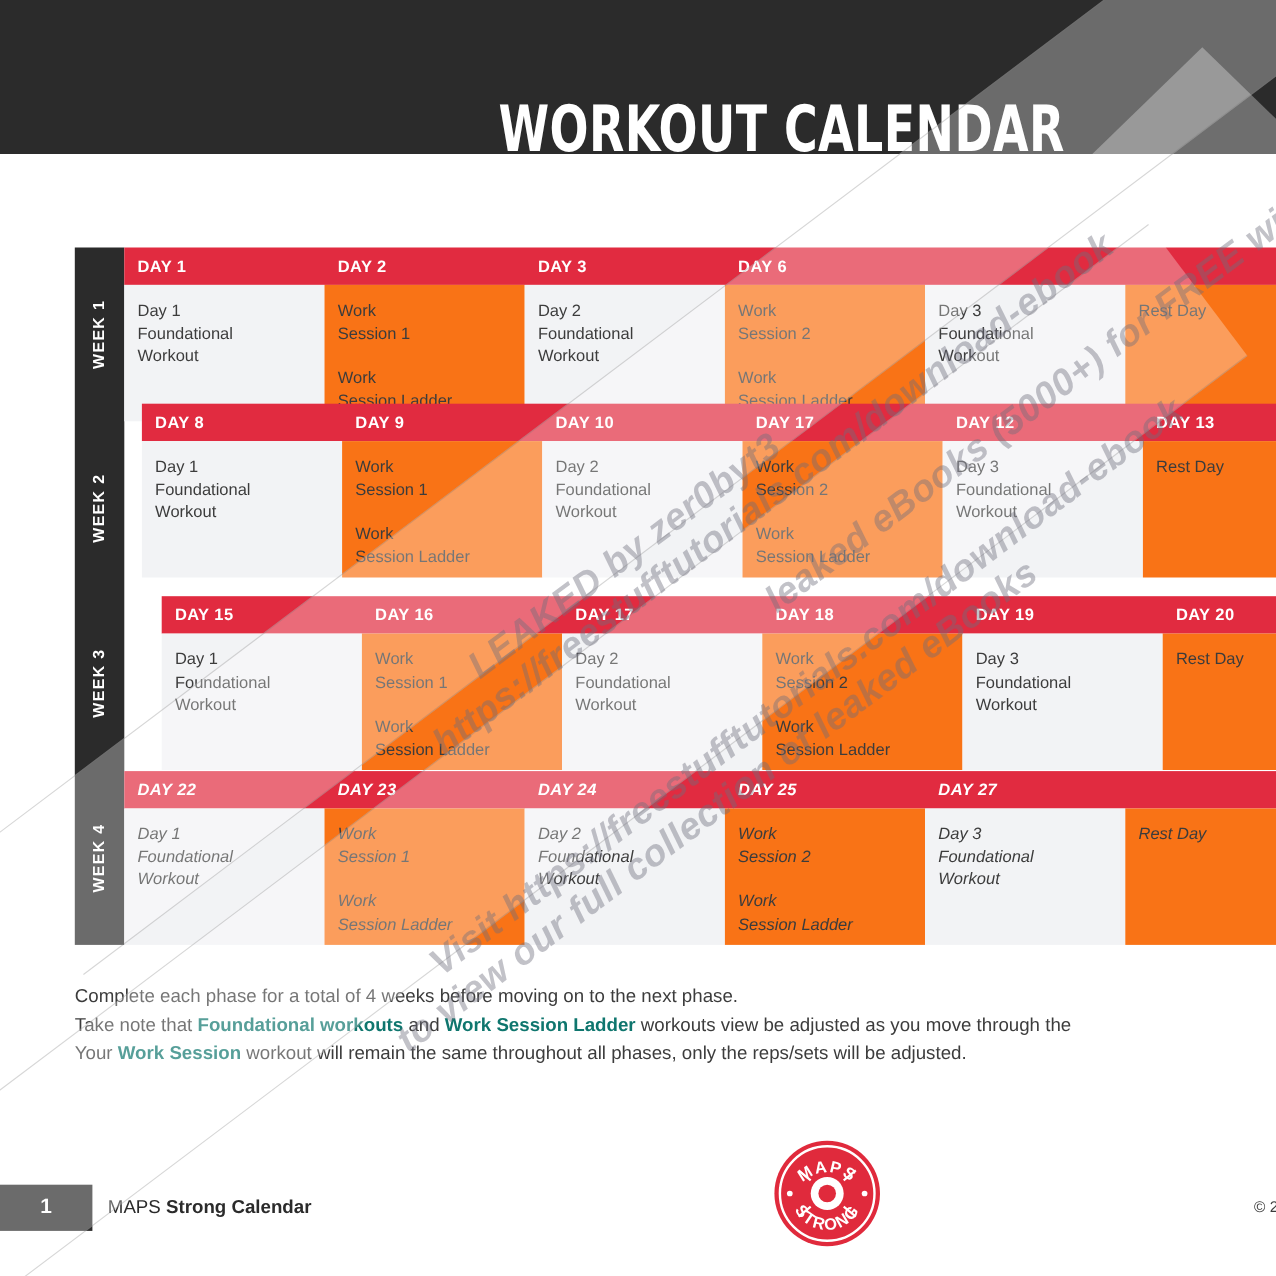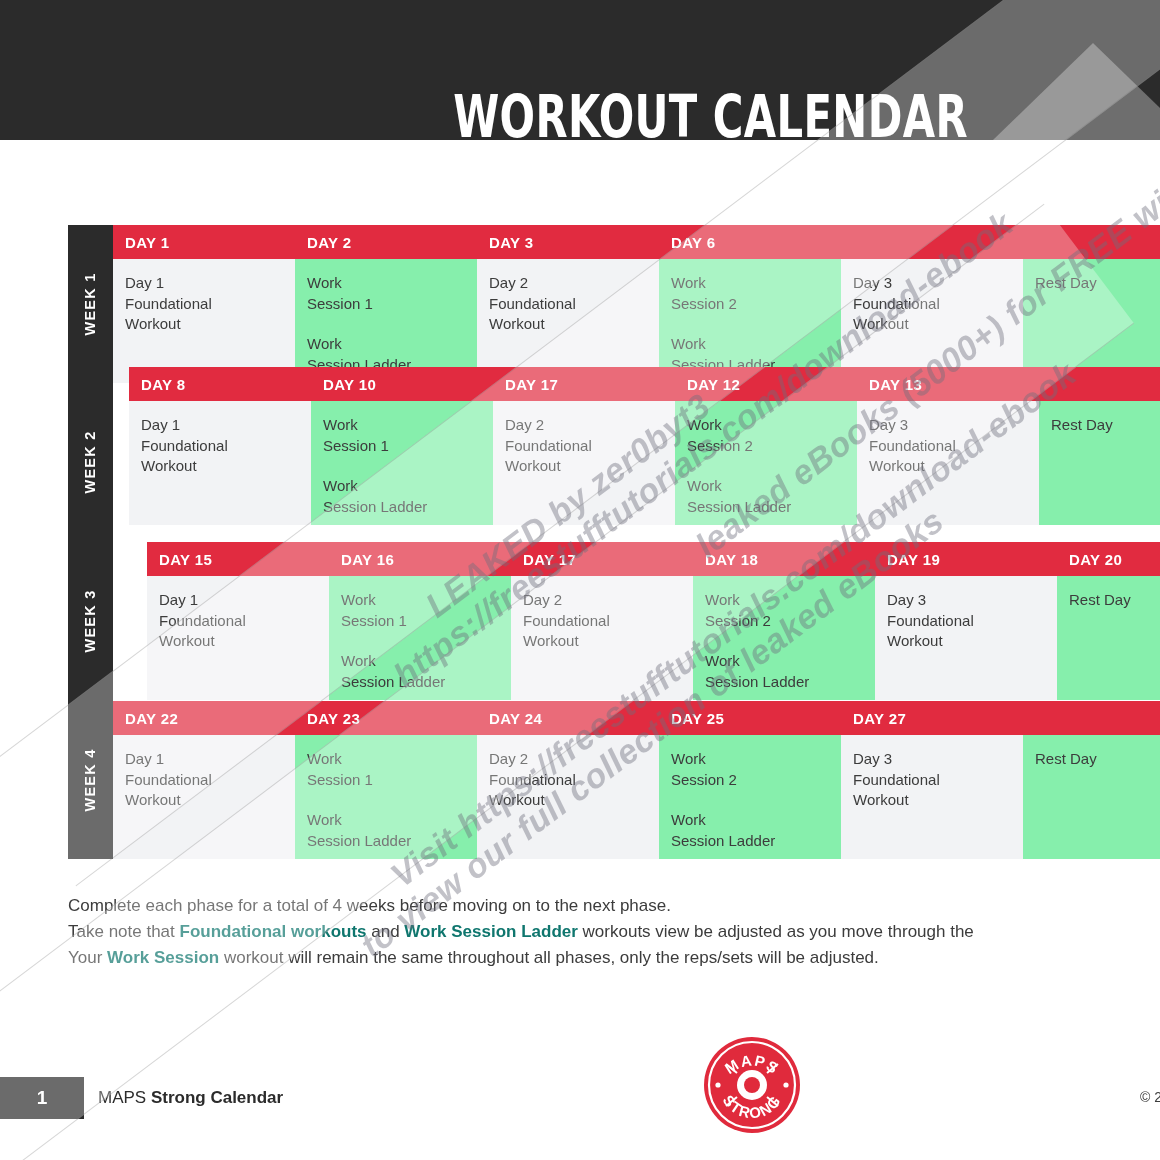--- a/index.html
+++ b/index.html
@@ -124,21 +124,21 @@
   .day-body-row {
     position: absolute;
     left: 0; top: 34px;
     width: 1047px;
     height: 124px;
     display: flex;
   }
   .day-cell {
     flex: 0 0 182px;
     padding: 14px 12px 0 12px;
-    background: #86efac;
+    background: #f97316;
   }
   .day-cell.shaded { background: #f2f3f5; }
   .cell-line {
     color: #3c3c3c;
     font-size: 15px;
     line-height: 20.5px;
     white-space: pre-line;
   }
   .cell-gap { height: 20px; }
 
@@ -294,20 +294,21 @@
           </div>
           <div class="day-cell">
             <div class="cell-line">Rest Day</div>
           </div>
         </div>
       </div>
 
       <div class="week-row" style="top:142px;margin-left:16px;">
         <div class="day-head-row">
           <div class="day-head">DAY 8</div>
+          <div class="day-head">DAY 9</div>
           <div class="day-head">DAY 10</div>
           <div class="day-head">DAY 17</div>
           <div class="day-head">DAY 12</div>
           <div class="day-head">DAY 13</div>
         </div>
         <div class="day-body-row">
           <div class="day-cell shaded">
             <div class="cell-line">Day 1
 Foundational
 Workout</div>
@@ -380,21 +381,21 @@
             <div class="cell-line">Day 3
 Foundational
 Workout</div>
           </div>
           <div class="day-cell">
             <div class="cell-line">Rest Day</div>
           </div>
         </div>
       </div>
 
-      <div class="week-row" style="top:476px;">
+      <div class="week-row" style="top:476px;font-style:italic;">
         <div class="day-head-row">
           <div class="day-head">DAY 22</div>
           <div class="day-head">DAY 23</div>
           <div class="day-head">DAY 24</div>
           <div class="day-head">DAY 25</div>
           <div class="day-head">DAY 27</div>
         </div>
         <div class="day-body-row">
           <div class="day-cell shaded">
             <div class="cell-line">Day 1

